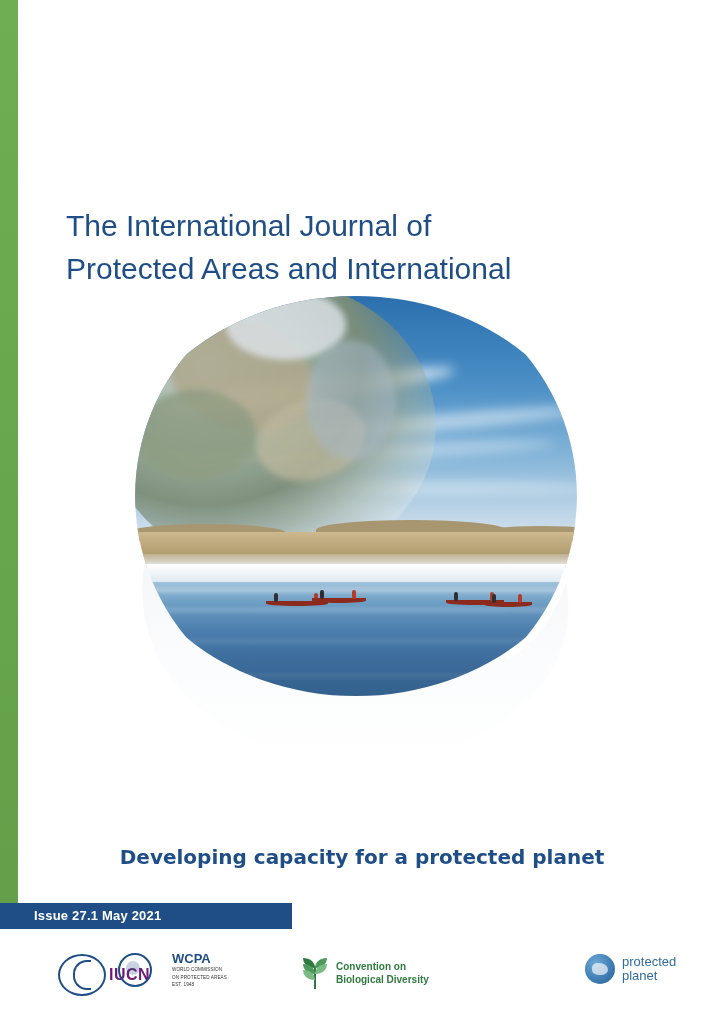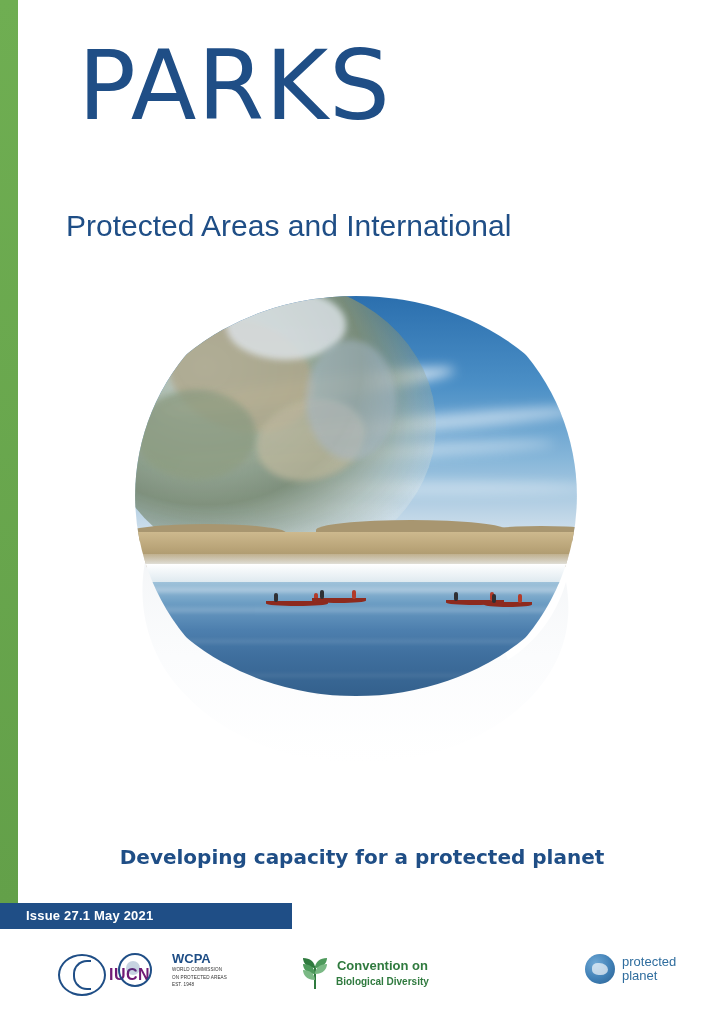--- a/index.html
+++ b/index.html
@@ -231,21 +231,21 @@
     position: absolute;
     left: 0;
     top: 903px;
     width: 292px;
     height: 26px;
     background: #1f4e86;
     color: #ffffff;
     font-size: 13px;
     font-weight: 700;
     line-height: 26px;
-    padding-left: 26px;
+    padding-left: 34px;
     box-sizing: border-box;
     letter-spacing: .2px;
   }
 
   
   .logos {
     position: absolute;
     left: 0;
     right: 0;
     top: 946px;
@@ -299,21 +299,21 @@
   }
   .wcpa-sub {
     font-size: 4.6px; color: #333; line-height: 1.25; margin-top: 2px; letter-spacing: .1px;
   }
 
   .cbd-mark {
     width: 30px; height: 34px;
     position: relative;
   }
   .cbd-text { margin-left: 6px; }
-  .cbd-line1 { font-size: 13px; color: #2f7a3e; font-weight: 700; line-height: 1.3; text-align: center;}
+  .cbd-line1 { font-size: 10px; color: #2f7a3e; font-weight: 700; line-height: 1.3;}
   .cbd-line2 { font-size: 10px; color: #2f7a3e; font-weight: 700; line-height: 1.3;}
 
   .pp-mark {
     width: 30px; height: 30px;
     border-radius: 50%;
     background: radial-gradient(circle at 35% 32%, #6fa9d6 0%, #3f7fb5 55%, #2a5f8f 100%);
     position: relative;
   }
   .pp-mark:after {
     content: "";
@@ -327,23 +327,23 @@
   .pp-line1 { font-size: 13px; color: #2f6d9e; line-height: 1.05; }
   .pp-line2 { font-size: 13px; color: #2f6d9e; line-height: 1.05; }
 </style>
 </head>
 <body>
 
 <div class="page">
 
   <div class="spine"></div>
 
-  <div class="title">PARKS</div>
 
   <div class="subtitle">
+    <div>The International Journal of</div>
     <div>Protected Areas and International</div>
   </div>
 
   <div class="artwork">
 
     <div class="palm">
       <svg width="500" height="300" viewBox="0 0 500 300" aria-hidden="true">
         <defs>
           <linearGradient id="palmg" x1="0" y1="0" x2="0" y2="1">
             <stop offset="0%" stop-color="#f2f4f6"></stop>

